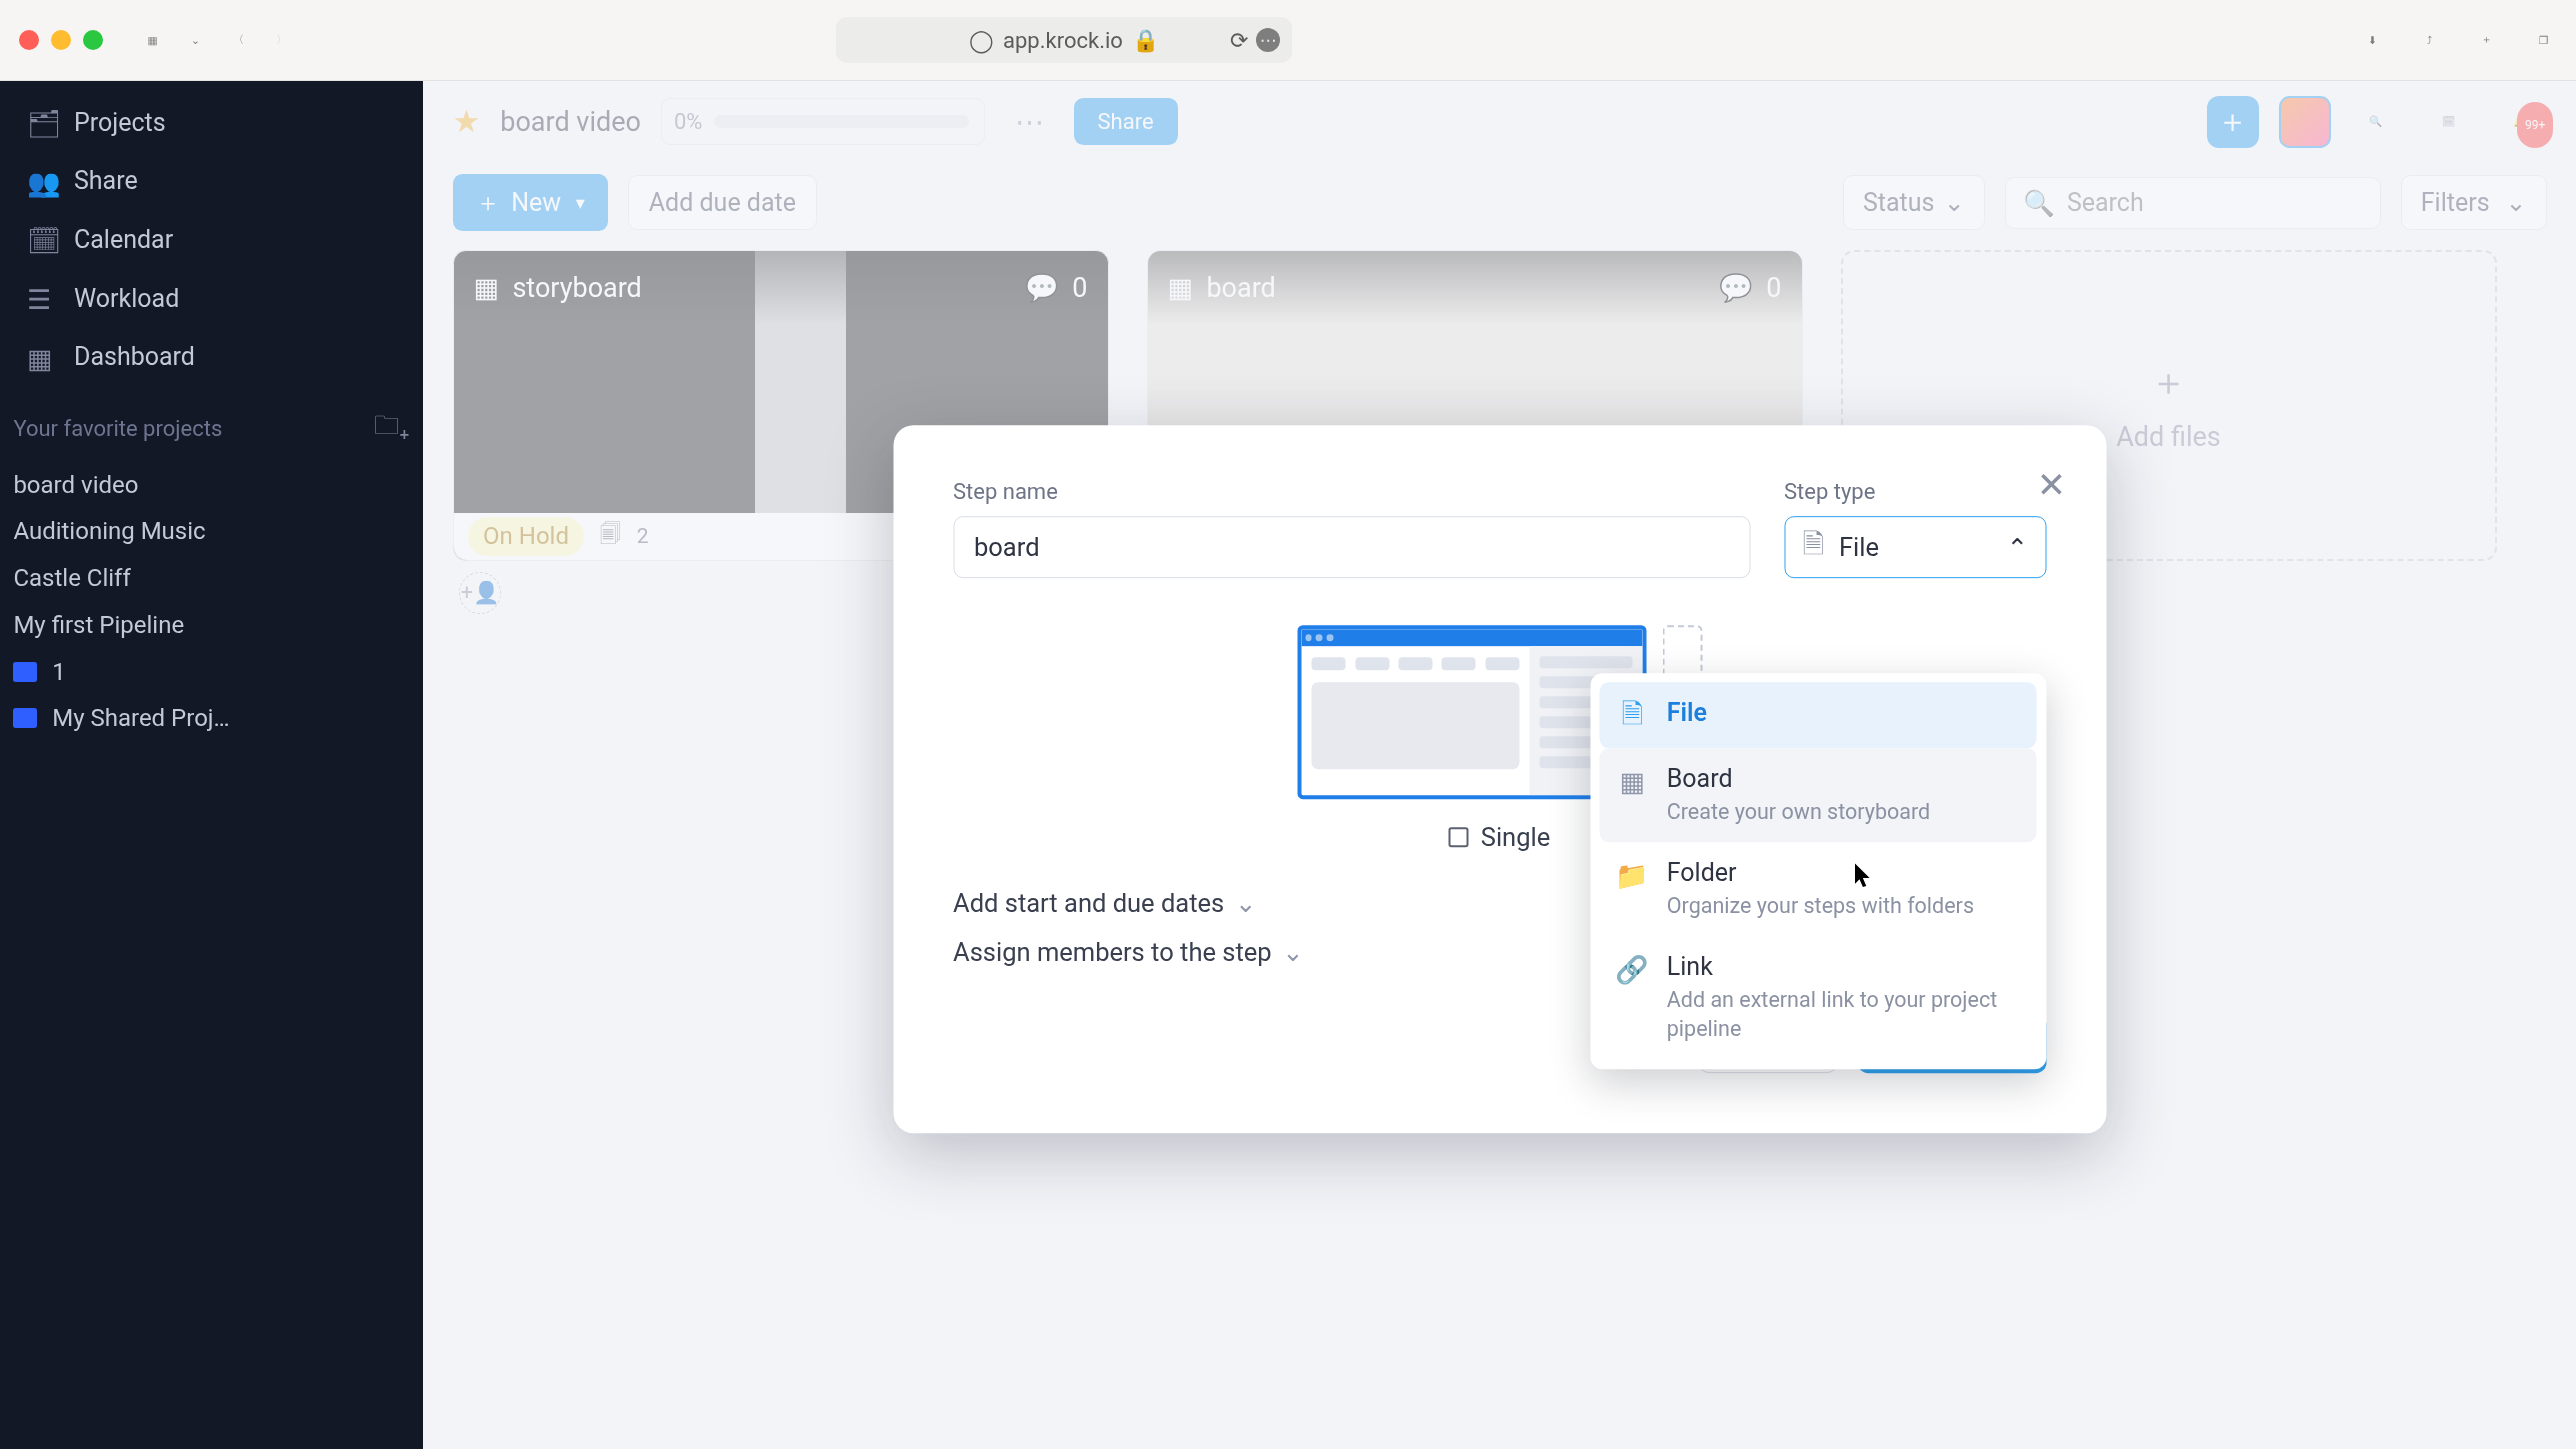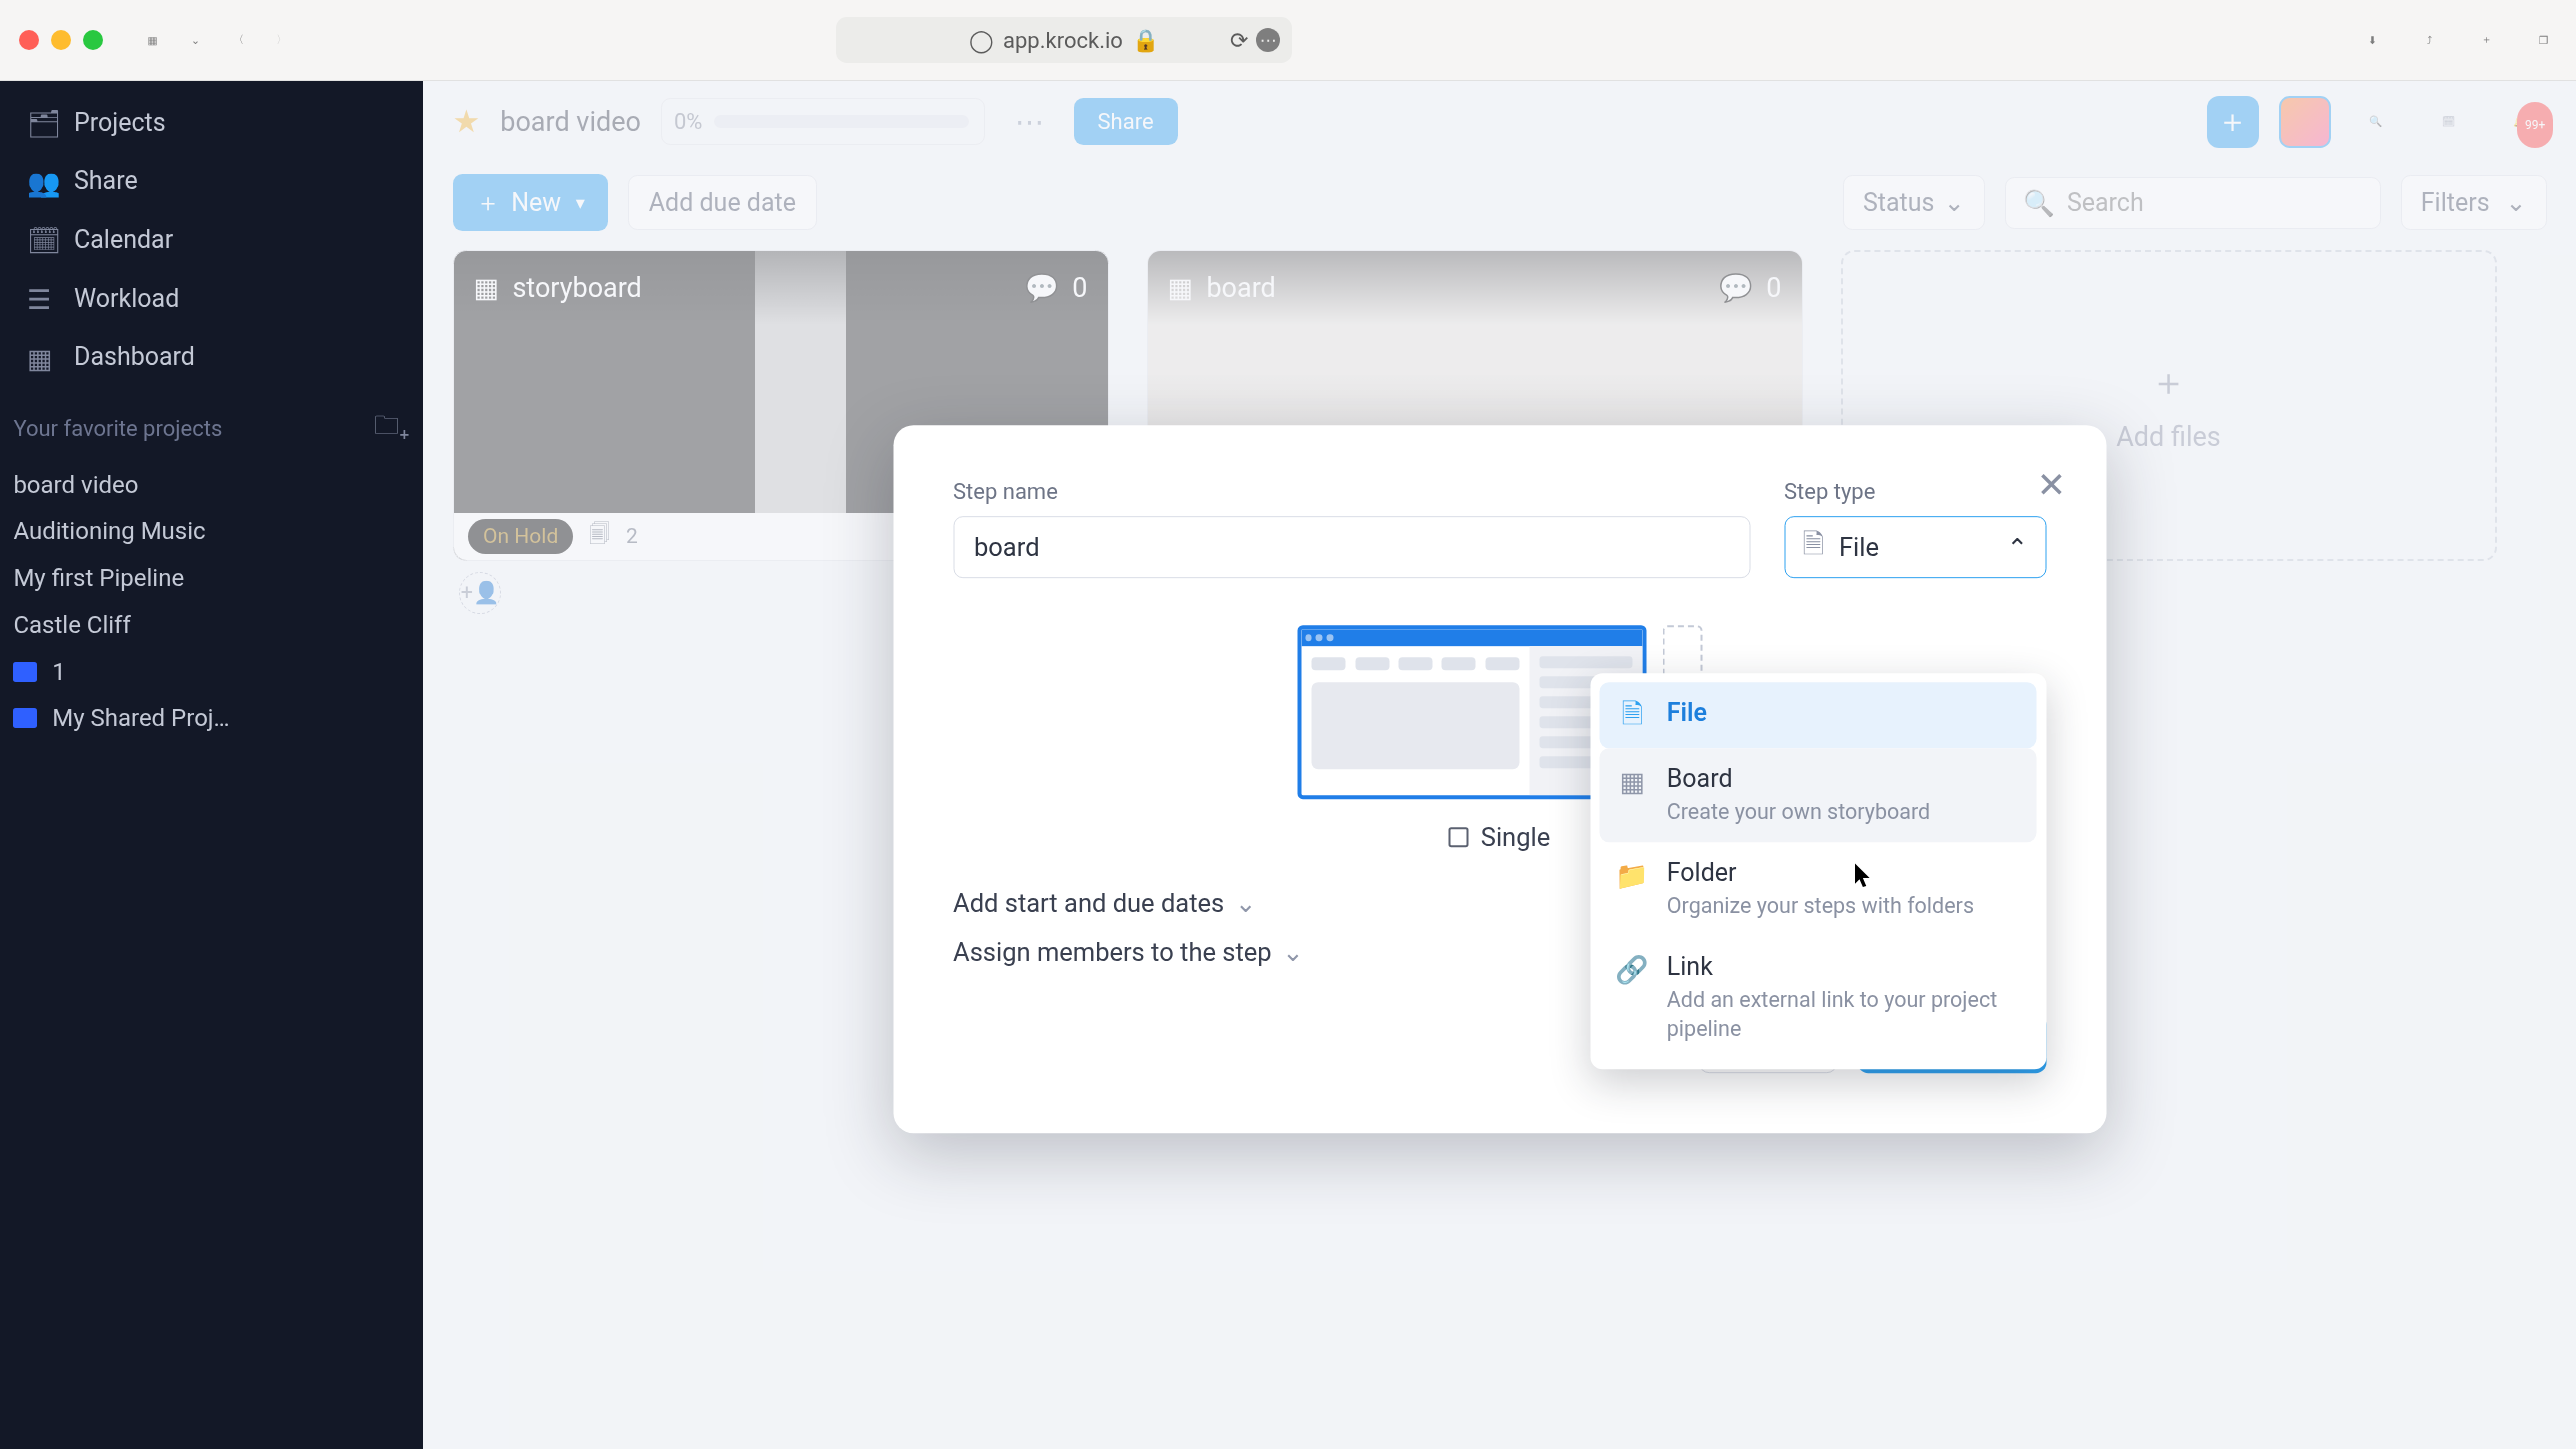--- a/index.html
+++ b/index.html
@@ -65,21 +65,21 @@
   .search{border:0.7px solid #e1e4ea;border-radius:9.4px;padding:0 17.4px;height:52px;display:flex;align-items:center;gap:12px;background:#fff;width:376px}
   .search input{border:none;outline:none;font-size:25px;flex:1;background:transparent;color:#4d5466}
   .filters{border:0.7px solid #e1e4ea;border-radius:9.4px;padding:12px 19px;font-size:25px;color:#4d5466;background:#fff;display:flex;align-items:center;gap:16px}
 
   
   .cards{flex:1;padding:6.7px 29.5px;display:flex;gap:38px;align-items:flex-start}
   .card{width:656px;height:311px;border-radius:13.4px;overflow:hidden;background:#d6d0c8;position:relative;border:0.7px solid #e3e5ea}
   .card-top{position:absolute;top:0;left:0;right:0;height:74px;background:linear-gradient(180deg,rgba(0,0,0,.55),rgba(0,0,0,0));display:flex;align-items:center;gap:13.4px;padding:0 20px;color:#fff;font-size:27px}
   .card-top .spacer{flex:1}
   .card-btm{position:absolute;left:0;right:0;bottom:0;height:47px;background:#fff;display:flex;align-items:center;padding:0 14.8px;gap:16px;font-size:21px;color:#636a7c}
-  .badge-hold{background:#000000;color:#a87c13;padding:5.4px 14.8px;border-radius:27px;font-size:21px}
+  .badge-hold{background:#fef9c3;color:#a87c13;padding:5.4px 14.8px;border-radius:27px;font-size:24px}
   .mem-row{height:64px;display:flex;align-items:center;padding:0 6.7px}
   .mem-add{width:42px;height:42px;border:1.3px dashed #aeb5c6;border-radius:50%;display:flex;align-items:center;justify-content:center;color:#8f96a9;font-size:21.5px}
 
   .add-tile{width:656px;height:311px;border:2px dashed #c6ccd8;border-radius:13.4px;display:flex;flex-direction:column;align-items:center;justify-content:center;color:#8e95a7;font-size:27px;gap:13.4px}
   .add-tile .plus{font-size:38px}
 
   .card1-bg{background:
     linear-gradient(90deg,#2c2c2c 0 46%, #c6c6c6 46% 60%, #2c2c2c 60% 100%),
     #2c2c2c;}
   .card2-bg{background:linear-gradient(180deg,#e8e4df 0 40%, #bdb3a6 100%);}
@@ -201,24 +201,24 @@
       <span style="color:#7f869c;font-size:25.5px">🗀₊</span>
     </div>
     <div id="fav-items">
         <div class="fav">
           <span>board video</span>
         </div>
         <div class="fav">
           <span>Auditioning Music</span>
         </div>
         <div class="fav">
+          <span>Castle Cliff</span>
+        </div>
+        <div class="fav">
           <span>My first Pipeline</span>
-        </div>
-        <div class="fav">
-          <span>Castle Cliff</span>
         </div>
         <div class="fav">
           <span class="folder"></span>
           <span>1</span>
         </div>
         <div class="fav">
           <span class="folder"></span>
           <span>My Shared Proj…</span>
         </div>
       </div>

